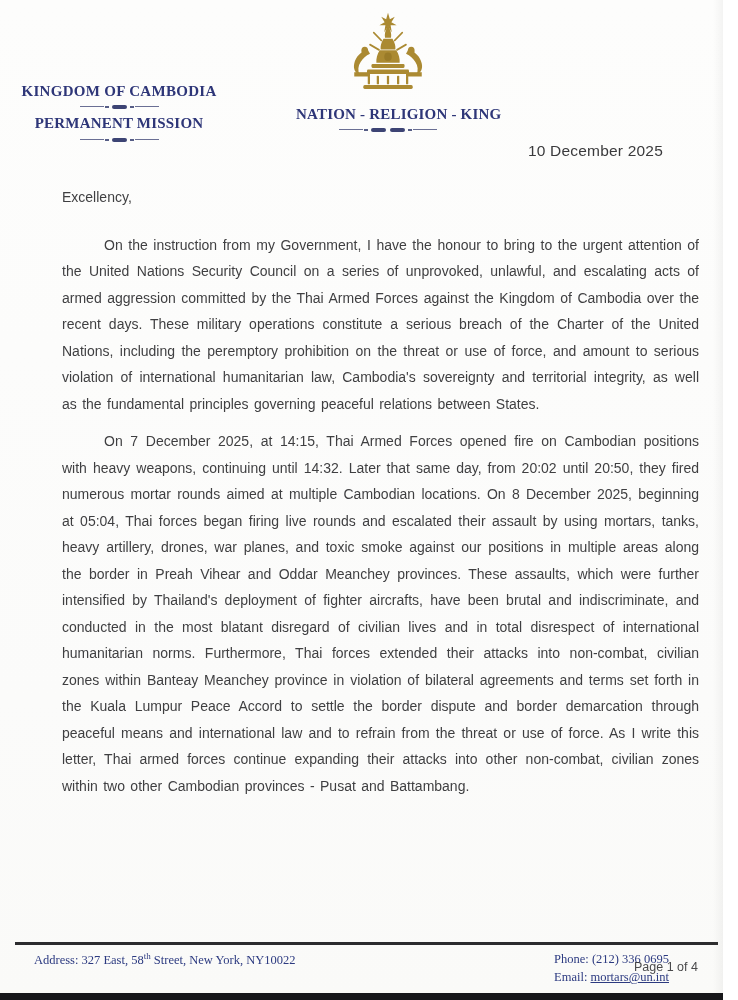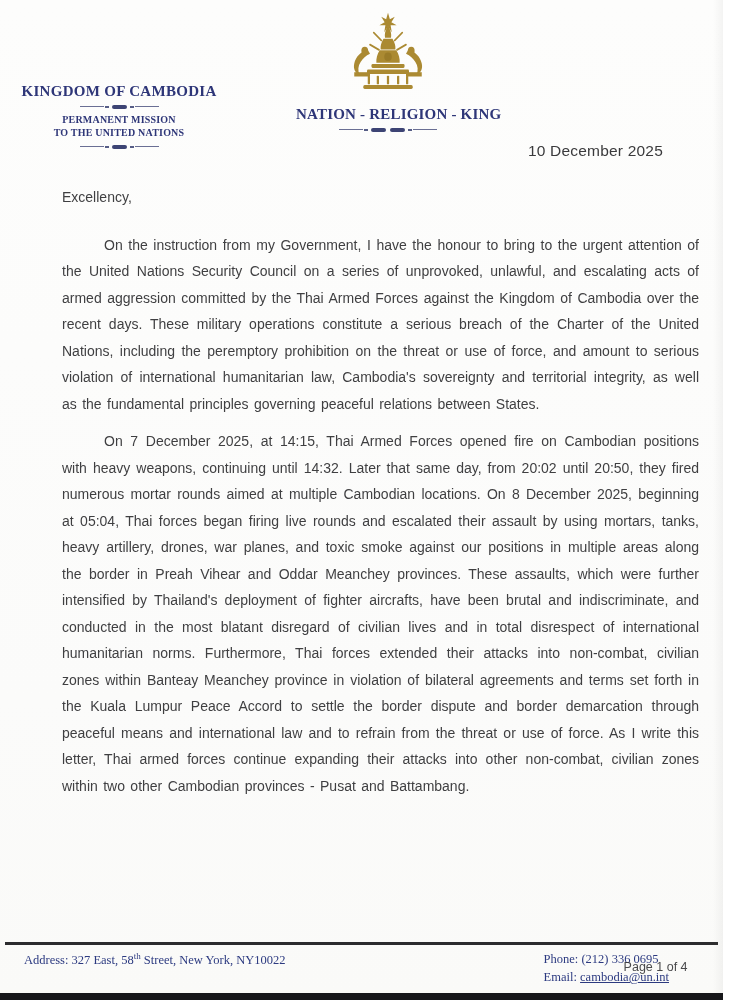--- a/index.html
+++ b/index.html
@@ -10,42 +10,42 @@
     font-family:"Liberation Sans", sans-serif;
     overflow:hidden;
   }
   
   .letterhead { position:relative; height:180px; }
   .lh-left {
     position:absolute; left:16px; top:83px; width:206px; text-align:center;
     font-family:"Liberation Serif", serif; font-weight:bold; color:#2e3678;
   }
   .lh-title { font-size:15px; letter-spacing:0.3px; white-space:nowrap; }
-  .lh-sub { font-size:10px; line-height:1.38; letter-spacing:0.2px; }
+  .lh-sub { font-size:15px; line-height:1.38; letter-spacing:0.2px; }
   .lh-center { position:absolute; left:276px; top:12px; width:184px; text-align:center;margin-left:20px; }
   .motto {
     font-family:"Liberation Serif", serif; font-weight:bold; font-size:15px;
     color:#2e3678; letter-spacing:0.2px; margin-top:4px; white-space:nowrap;
   }
   .orn { display:flex; align-items:center; justify-content:center; margin:5px auto 4px auto; }
   .orn .l { width:24px; height:1px; background:#6a6f94; }
   .orn .c { width:15px; height:3.5px; background:#3d4474; margin:0 2px; border-radius:2px; }
   .orn .d { width:4px; height:1.5px; background:#565d86; margin:0 1px; }
   .lh-date { position:absolute; right:60px; top:142px; font-size:15.5px; color:#3a3a3c; letter-spacing:0.2px; }
   
   .letter-body {
     margin:4px 24px 0 62px;
     font-size:14px; line-height:26.5px; color:#3f3f41;
     text-align:justify; word-spacing:1.5px;
   }
   .salutation { text-align:left; margin-bottom:21px; }
   .letter-body p { text-indent:42px; margin-bottom:11px; }
   .force-just { text-align-last:justify; }
   
-  .footer { position:absolute; left:0; right:0; bottom:7px; }
+  .footer { position:absolute; left:10px; right:0; bottom:7px; }
   .f-rule { height:2.5px; background:#2c2c2e; margin:0 5px 5px 5px; }
   .f-cols {
     display:flex; justify-content:space-between; padding:0 54px 6px 24px;
     font-family:"Liberation Serif", serif; color:#2c3a80; font-size:12.5px; line-height:1.5;
   }
   .f-right { position:relative; }
   sup { font-size:9px; }
   .email-value { text-decoration:underline; }
   .page-overlay {
     position:absolute; top:8px; left:42px;
@@ -66,21 +66,20 @@
     <div class="lh-left">
       <div class="lh-title">KINGDOM OF CAMBODIA</div>
       <div class="orn">
           <span class="l"></span>
           <span class="d"></span>
           <span class="c"></span>
           <span class="d"></span>
           <span class="l"></span>
         </div>
       <div class="lh-sub">PERMANENT MISSION</div>
-      <div class="lh-sub">TO THE UNITED NATIONS</div>
       <div class="orn">
           <span class="l"></span>
           <span class="d"></span>
           <span class="c"></span>
           <span class="d"></span>
           <span class="l"></span>
         </div>
     </div>
 
     <div class="lh-center">
@@ -141,21 +140,21 @@
   </div>
 
   <div class="footer">
     <div class="f-rule"></div>
     <div class="f-cols">
       <div class="f-left">
         <div><span>Address: 327 East, 58</span><sup>th</sup><span> Street, New York, NY10022</span></div>
       </div>
       <div class="f-right">
         <div>Phone: (212) 336 0695</div>
-        <div><span>Email: </span><span class="email-value">cambodia@un.int</span></div>
+        <div><span>Email: </span><span class="email-value">mortars@un.int</span></div>
         <div class="page-overlay">Page 1 of 4</div>
       </div>
     </div>
   </div>
 
   <div class="scan-right"></div>
   <div class="scan-bottom"></div>
 </div>
 
 </body></html>

